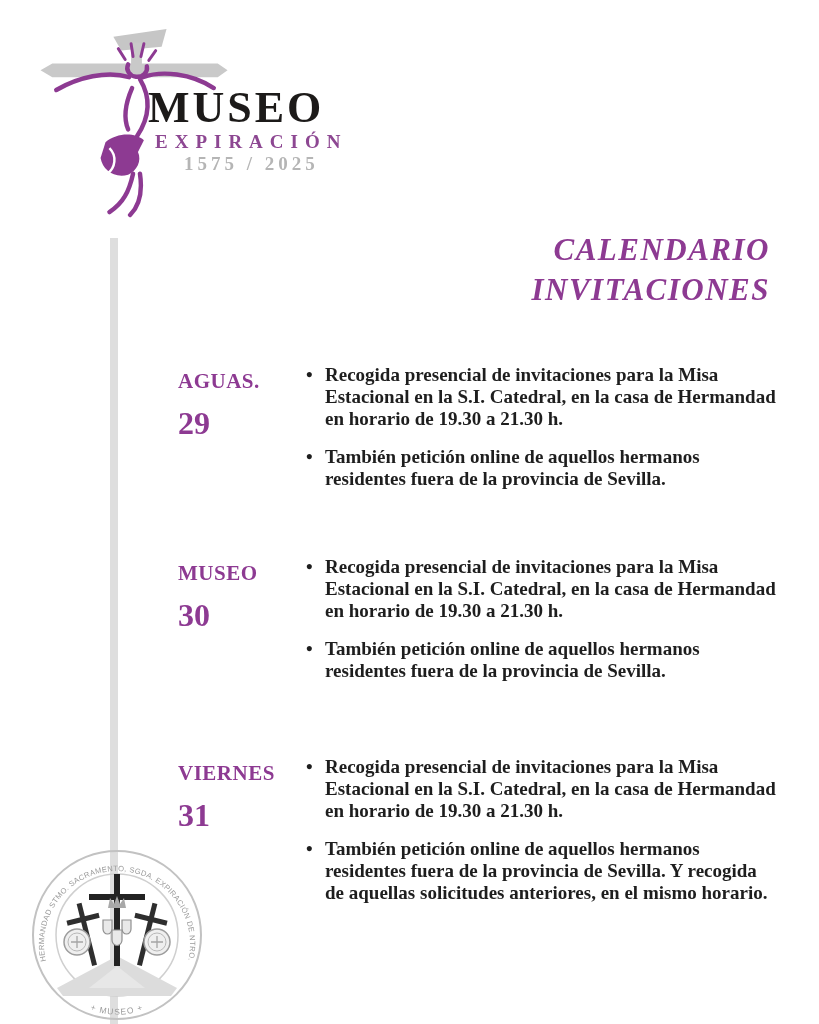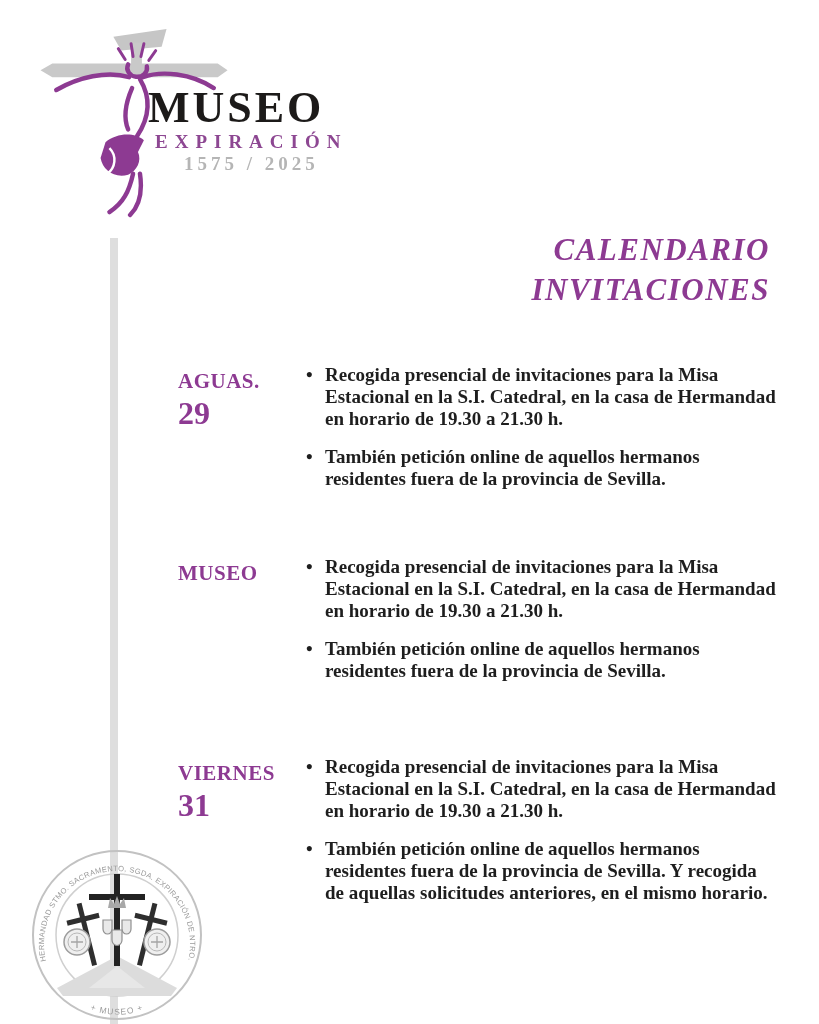--- a/index.html
+++ b/index.html
@@ -36,21 +36,21 @@
     position:absolute; left:300px; top:230px; width:470px;
     text-align:right; color:#8d3a92; font-weight:bold;
     font-size:31px; line-height:40px; letter-spacing:1.5px;font-style:italic;
   }
 
   
   .section { position:absolute; left:0; width:819px; }
   .s1 { top:362px; } .s2 { top:554px; } .s3 { top:754px; }
   .day-block { position:absolute; left:178px; top:6px; width:120px; color:#8d3a92; }
   .day-name  { font-size:21px; font-weight:bold; letter-spacing:0.5px; line-height:26px; }
-  .day-number{ font-size:32px; font-weight:bold; line-height:36px; margin-top:1px; }
+  .day-number{ font-size:32px; font-weight:bold; line-height:36px; margin-top:11px; }
   .bullets { position:absolute; left:306px; top:2px; width:500px; list-style:none; }
   .bullets li {
     position:relative; padding-left:19px; margin-bottom:16px;
     font-size:19px; font-weight:bold; line-height:22px; color:#1e1e1e;
     white-space:pre-line;
   }
   .bullets li::before {
     content:"•"; position:absolute; left:0; top:0;
     font-size:19px; color:#1e1e1e;
   }
@@ -113,20 +113,21 @@
 Estacional en la S.I. Catedral, en la casa de Hermandad
 en horario de 19.30 a 21.30 h.</li>
       <li>También petición online de aquellos hermanos
 residentes fuera de la provincia de Sevilla.</li>
     </ul>
   </div>
 
   <div class="section s2">
     <div class="day-block">
       <div class="day-name">MUSEO</div>
+      <div class="day-number">30</div>
     </div>
     <ul class="bullets">
       <li>Recogida presencial de invitaciones para la Misa
 Estacional en la S.I. Catedral, en la casa de Hermandad
 en horario de 19.30 a 21.30 h.</li>
       <li>También petición online de aquellos hermanos
 residentes fuera de la provincia de Sevilla.</li>
     </ul>
   </div>
 

